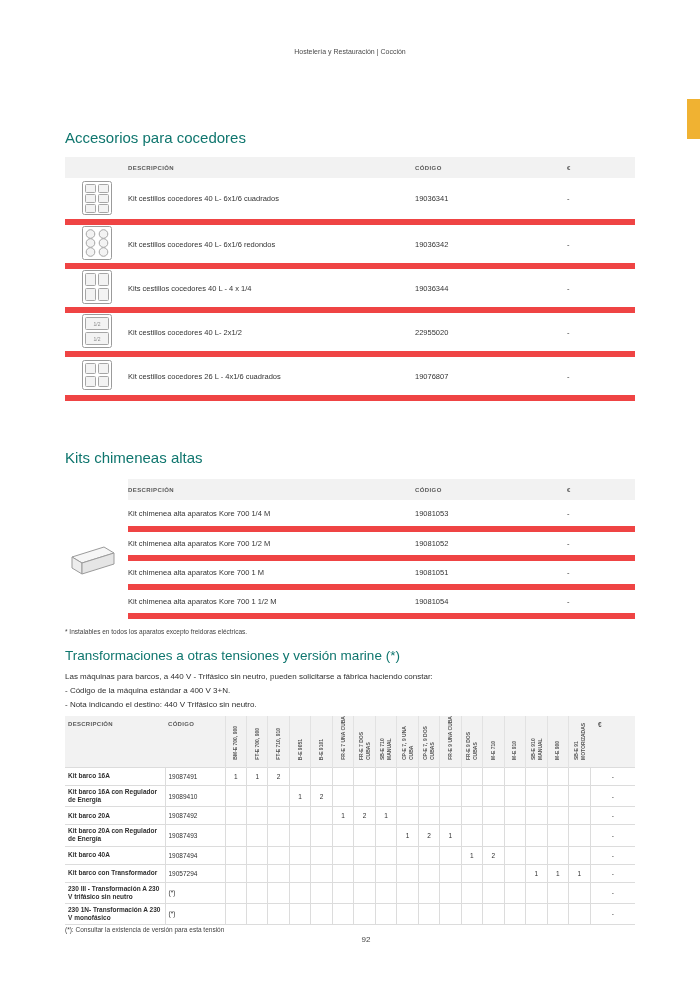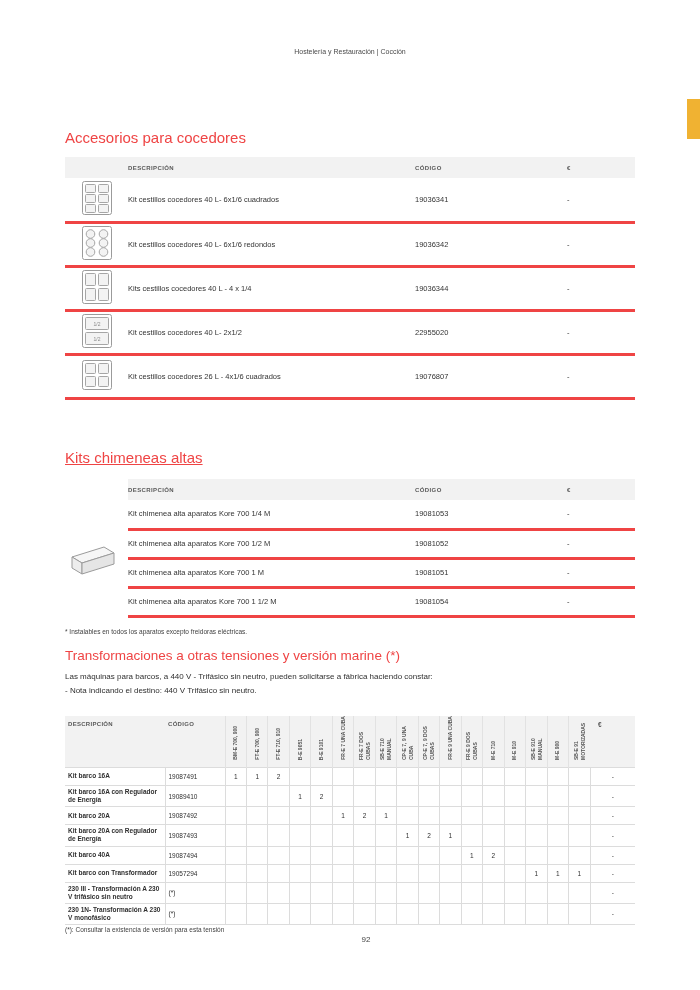--- a/index.html
+++ b/index.html
@@ -3,37 +3,37 @@
 <meta charset="utf-8">
 <style>
   * { margin:0; padding:0; box-sizing:border-box; }
   html,body { background:#ffffff; }
   body { width:700px; height:990px; font-family:"Liberation Sans", sans-serif; color:#3a3a3a; }
   .page { position:relative; width:700px; height:990px; background:#fff; overflow:hidden; }
 
   .breadcrumb { position:absolute; top:48px; left:0; width:100%; text-align:center; font-size:7px; color:#4a4a4a; }
   .side-tab { position:absolute; right:0; top:99px; width:13px; height:40px; background:#F0B232; }
 
-  .sec-title { position:absolute; left:65px; font-size:15px; font-weight:400; color:#ef4444; }
+  .sec-title { position:absolute; left:65px; font-size:15px; font-weight:400; color:#0f766e; }
   .title-accesorios { top:129px; }
-  .title-chimeneas { top:449px;text-decoration:underline; }
+  .title-chimeneas { top:449px; }
   .title-transform { top:648px; font-size:13.5px; }
 
   table { border-collapse:collapse; table-layout:fixed; }
   .t1,.t3 { position:absolute; left:65px; width:570px; }
   .t1 { top:157px; }
   .c-img{width:63px} .c-desc{width:285px} .c-code{width:147px} .c-euro{width:75px}
 
   .t1 th,.t2 th { background:#f2f2f2; font-size:6px; font-weight:700; color:#5a5a5a;
     text-align:left; height:21px; letter-spacing:.4px; padding:0; vertical-align:middle; }
   .t2 th.img-col { background:#ffffff; }
   .t1 .h-code,.t2 .h-code { padding-left:2px; }
   .t1 .h-euro,.t2 .h-euro { padding-left:7px; }
 
-  .t1 td,.t2 td { border-bottom:3px solid #ef4444; font-size:7.5px; color:#333;
+  .t1 td,.t2 td { border-bottom:6px solid #ef4444; font-size:7.5px; color:#333;
     vertical-align:middle; padding:0; }
   .t1 td { height:44px; }
   .t2 td { height:29px; }
   .t1 td.img-cell { text-align:center; }
   .t2 td.img-cell { border-bottom:none; }
   .t1 td.code,.t2 td.code { font-weight:400; padding-left:2px; color:#333; }
   .t1 td.euro,.t2 td.euro { padding-left:7px; }
   .thumb { display:inline-block; line-height:0; }
 
   .t2-wrap { position:absolute; top:479px; left:65px; width:570px; height:140px; }
@@ -211,20 +211,21 @@
         </tbody>
     </table>
   </div>
 
   <div class="footnote fn1">* Instalables en todos los aparatos excepto freidoras eléctricas.</div>
 
   <h2 class="sec-title title-transform">Transformaciones a otras tensiones y versión marine (*)</h2>
 
   <div class="intro">
     <div>Las máquinas para barcos, a 440 V - Trifásico sin neutro, pueden solicitarse a fábrica haciendo constar:</div>
+    <div>- Código de la máquina estándar a 400 V 3+N.</div>
     <div>- Nota indicando el destino: 440 V Trifásico sin neutro.</div>
   </div>
 
   <table class="t3">
     <colgroup>
       <col class="c3-desc">
         <col class="c3-code">
         <col span="17" class="c3-model">
         <col class="c3-euro">
     </colgroup>

